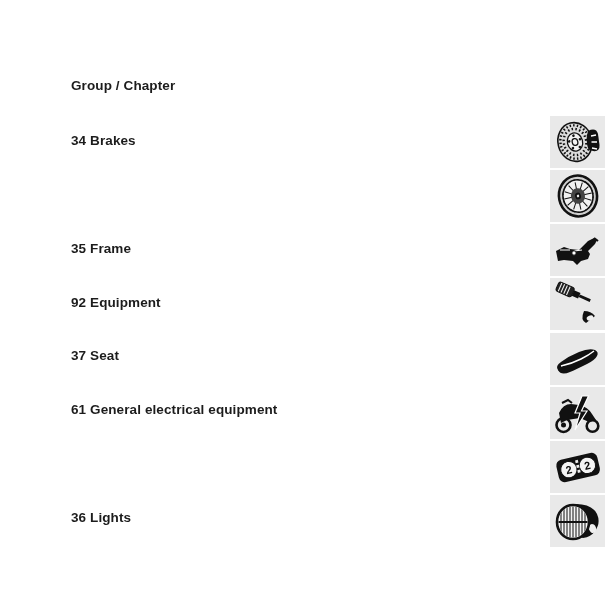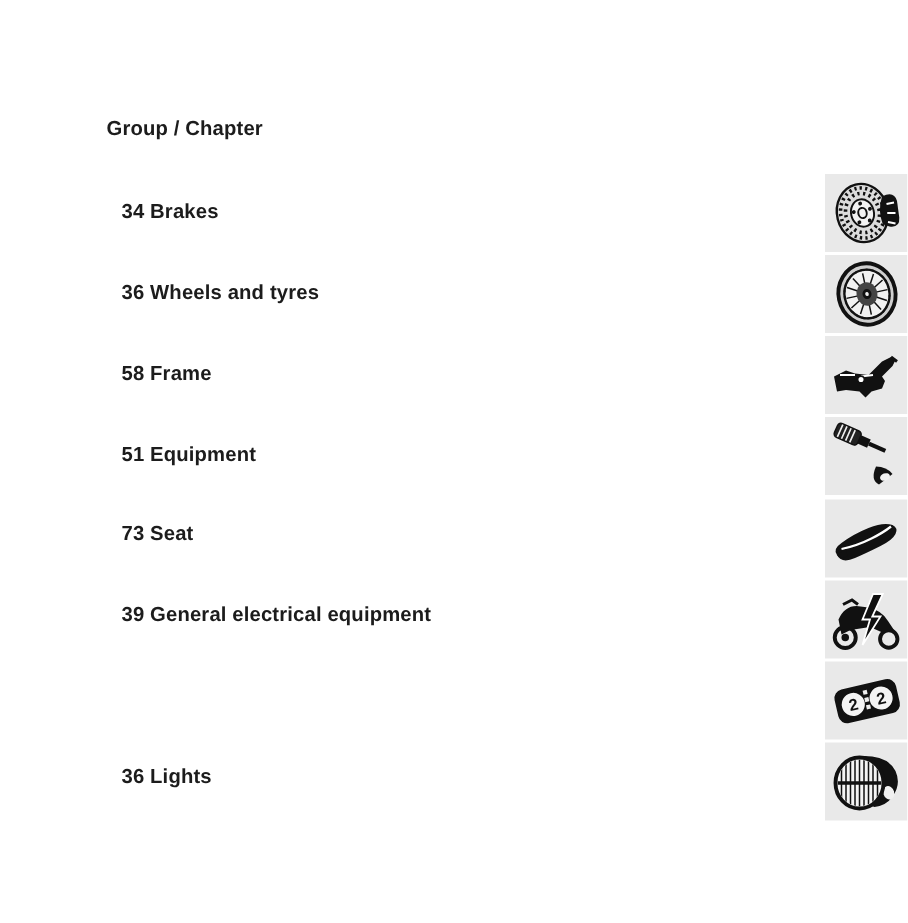--- a/index.html
+++ b/index.html
@@ -25,46 +25,44 @@
     letter-spacing: 0.1px;
   }
   .chapter-label {
     position: absolute;
     left: 71px;
     font-size: 13.5px; font-weight: bold;
     color: #1c1c1c;
     line-height: 16px;
     white-space: nowrap;
     letter-spacing: 0.1px;
-    margin-left: 10px;
   }
   .icon-cell {
     position: absolute;
     left: 550px;
     width: 55px; height: 52px;
     background: #e9e9e9;
     display: flex;
     align-items: center;
     justify-content: center;
   }
   .icon-cell svg { display: block; }
 </style>
 </head>
 <body>
 
 <div class="page">
 
   <div class="toc-header">Group / Chapter</div>
 
   <div class="chapter-label" style="top:133px">34 Brakes</div>
-  <div class="chapter-label" style="top:187px">36 Wheels and tyres</div>
-  <div class="chapter-label" style="top:241px">58 Frame</div>
-  <div class="chapter-label" style="top:295px">51 Equipment</div>
-  <div class="chapter-label" style="top:348px">73 Seat</div>
-  <div class="chapter-label" style="top:402px">39 General electrical equipment</div>
+  <div class="chapter-label" style="top:241px">35 Frame</div>
+  <div class="chapter-label" style="top:295px">92 Equipment</div>
+  <div class="chapter-label" style="top:348px">37 Seat</div>
+  <div class="chapter-label" style="top:402px">61 General electrical equipment</div>
   <div class="chapter-label" style="top:510px">36 Lights</div>
 
   <div class="icon-cell" style="top:116px">
     <svg width="48" height="48" viewBox="0 0 48 48">
       <g transform="rotate(-14 21 24)">
         <ellipse cx="21" cy="24" rx="17" ry="19.5" fill="#dcdcdc" stroke="#111" stroke-width="1.6"></ellipse>
         <ellipse cx="21" cy="24" rx="14.5" ry="16.8" fill="none" stroke="#111" stroke-width="2.4" stroke-dasharray="1.5 2.1"></ellipse>
         <ellipse cx="21" cy="24" rx="11.2" ry="13.2" fill="none" stroke="#111" stroke-width="2.4" stroke-dasharray="1.5 2.3"></ellipse>
         <ellipse cx="21" cy="24" rx="7.6" ry="9.2" fill="#f2f2f2" stroke="#111" stroke-width="1.3"></ellipse>
         <ellipse cx="21" cy="24" rx="2.8" ry="3.4" fill="none" stroke="#111" stroke-width="1.3"></ellipse>

